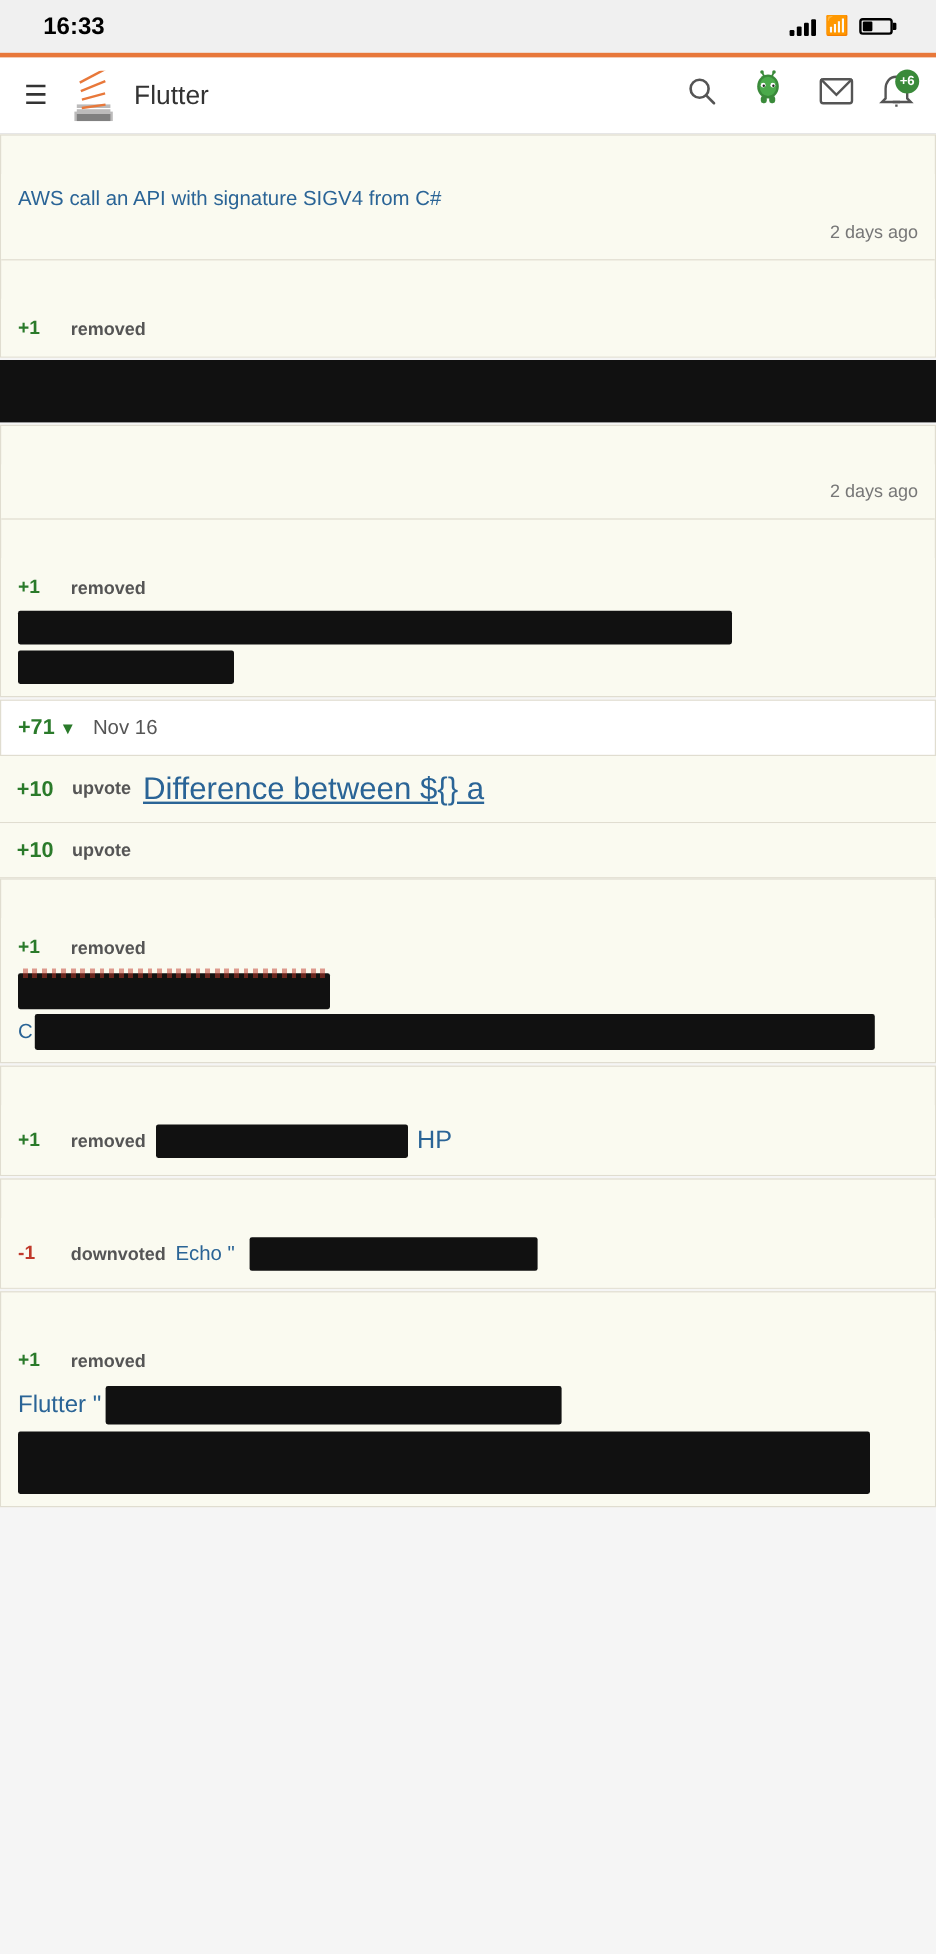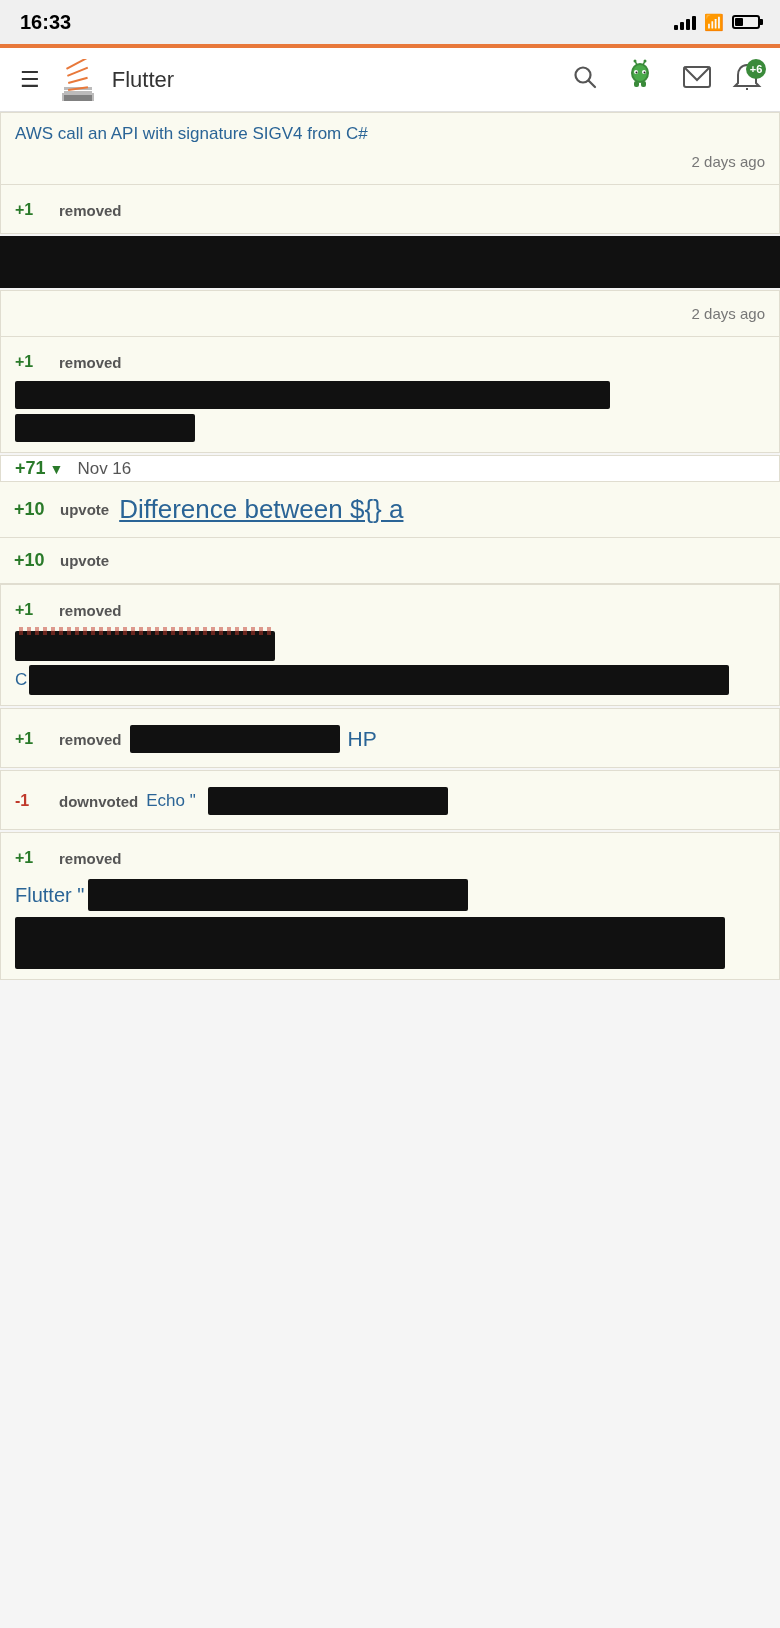--- a/index.html
+++ b/index.html
@@ -7,21 +7,21 @@
     body {
       font-family: -apple-system, BlinkMacSystemFont, 'Segoe UI', Arial, sans-serif;
       background: #f5f5f5;
       width: 780px;
       min-height: 1628px;
     }
 
     
     .status-bar {
       background: #f0f0f0;
-      padding: 10px 20px;
+      padding: 10px 36px;
       display: flex;
       justify-content: space-between;
       align-items: center;
       height: 44px;
     }
     .status-time {
       font-size: 20px;
       font-weight: 700;
       color: #000;
     }
@@ -147,20 +147,21 @@
 
     
     .content {
       background: #f5f5f5;
     }
 
     .feed-item {
       background: #fafaf0;
       border-bottom: 1px solid #e0ddd0;
       padding: 10px 14px;
+      margin-top: 32px;
     }
     .feed-item:last-child {
       border-bottom: none;
     }
 
     .feed-item-link {
       color: #2a6496;
       font-size: 17px;
       font-weight: 500;
       line-height: 1.3;
@@ -205,21 +206,21 @@
 
     .action-label {
       color: #555;
       font-size: 15px;
       font-weight: bold;
     }
 
     .section-divider {
       background: #fff;
       border: 1px solid #e0ddd0;
-      padding: 2px 14px;
+      padding: 12px 14px;
       display: flex;
       align-items: center;
       gap: 8px;
     }
     .votes-dropdown {
       display: flex;
       align-items: center;
       gap: 4px;
     }
     .vote-num {

